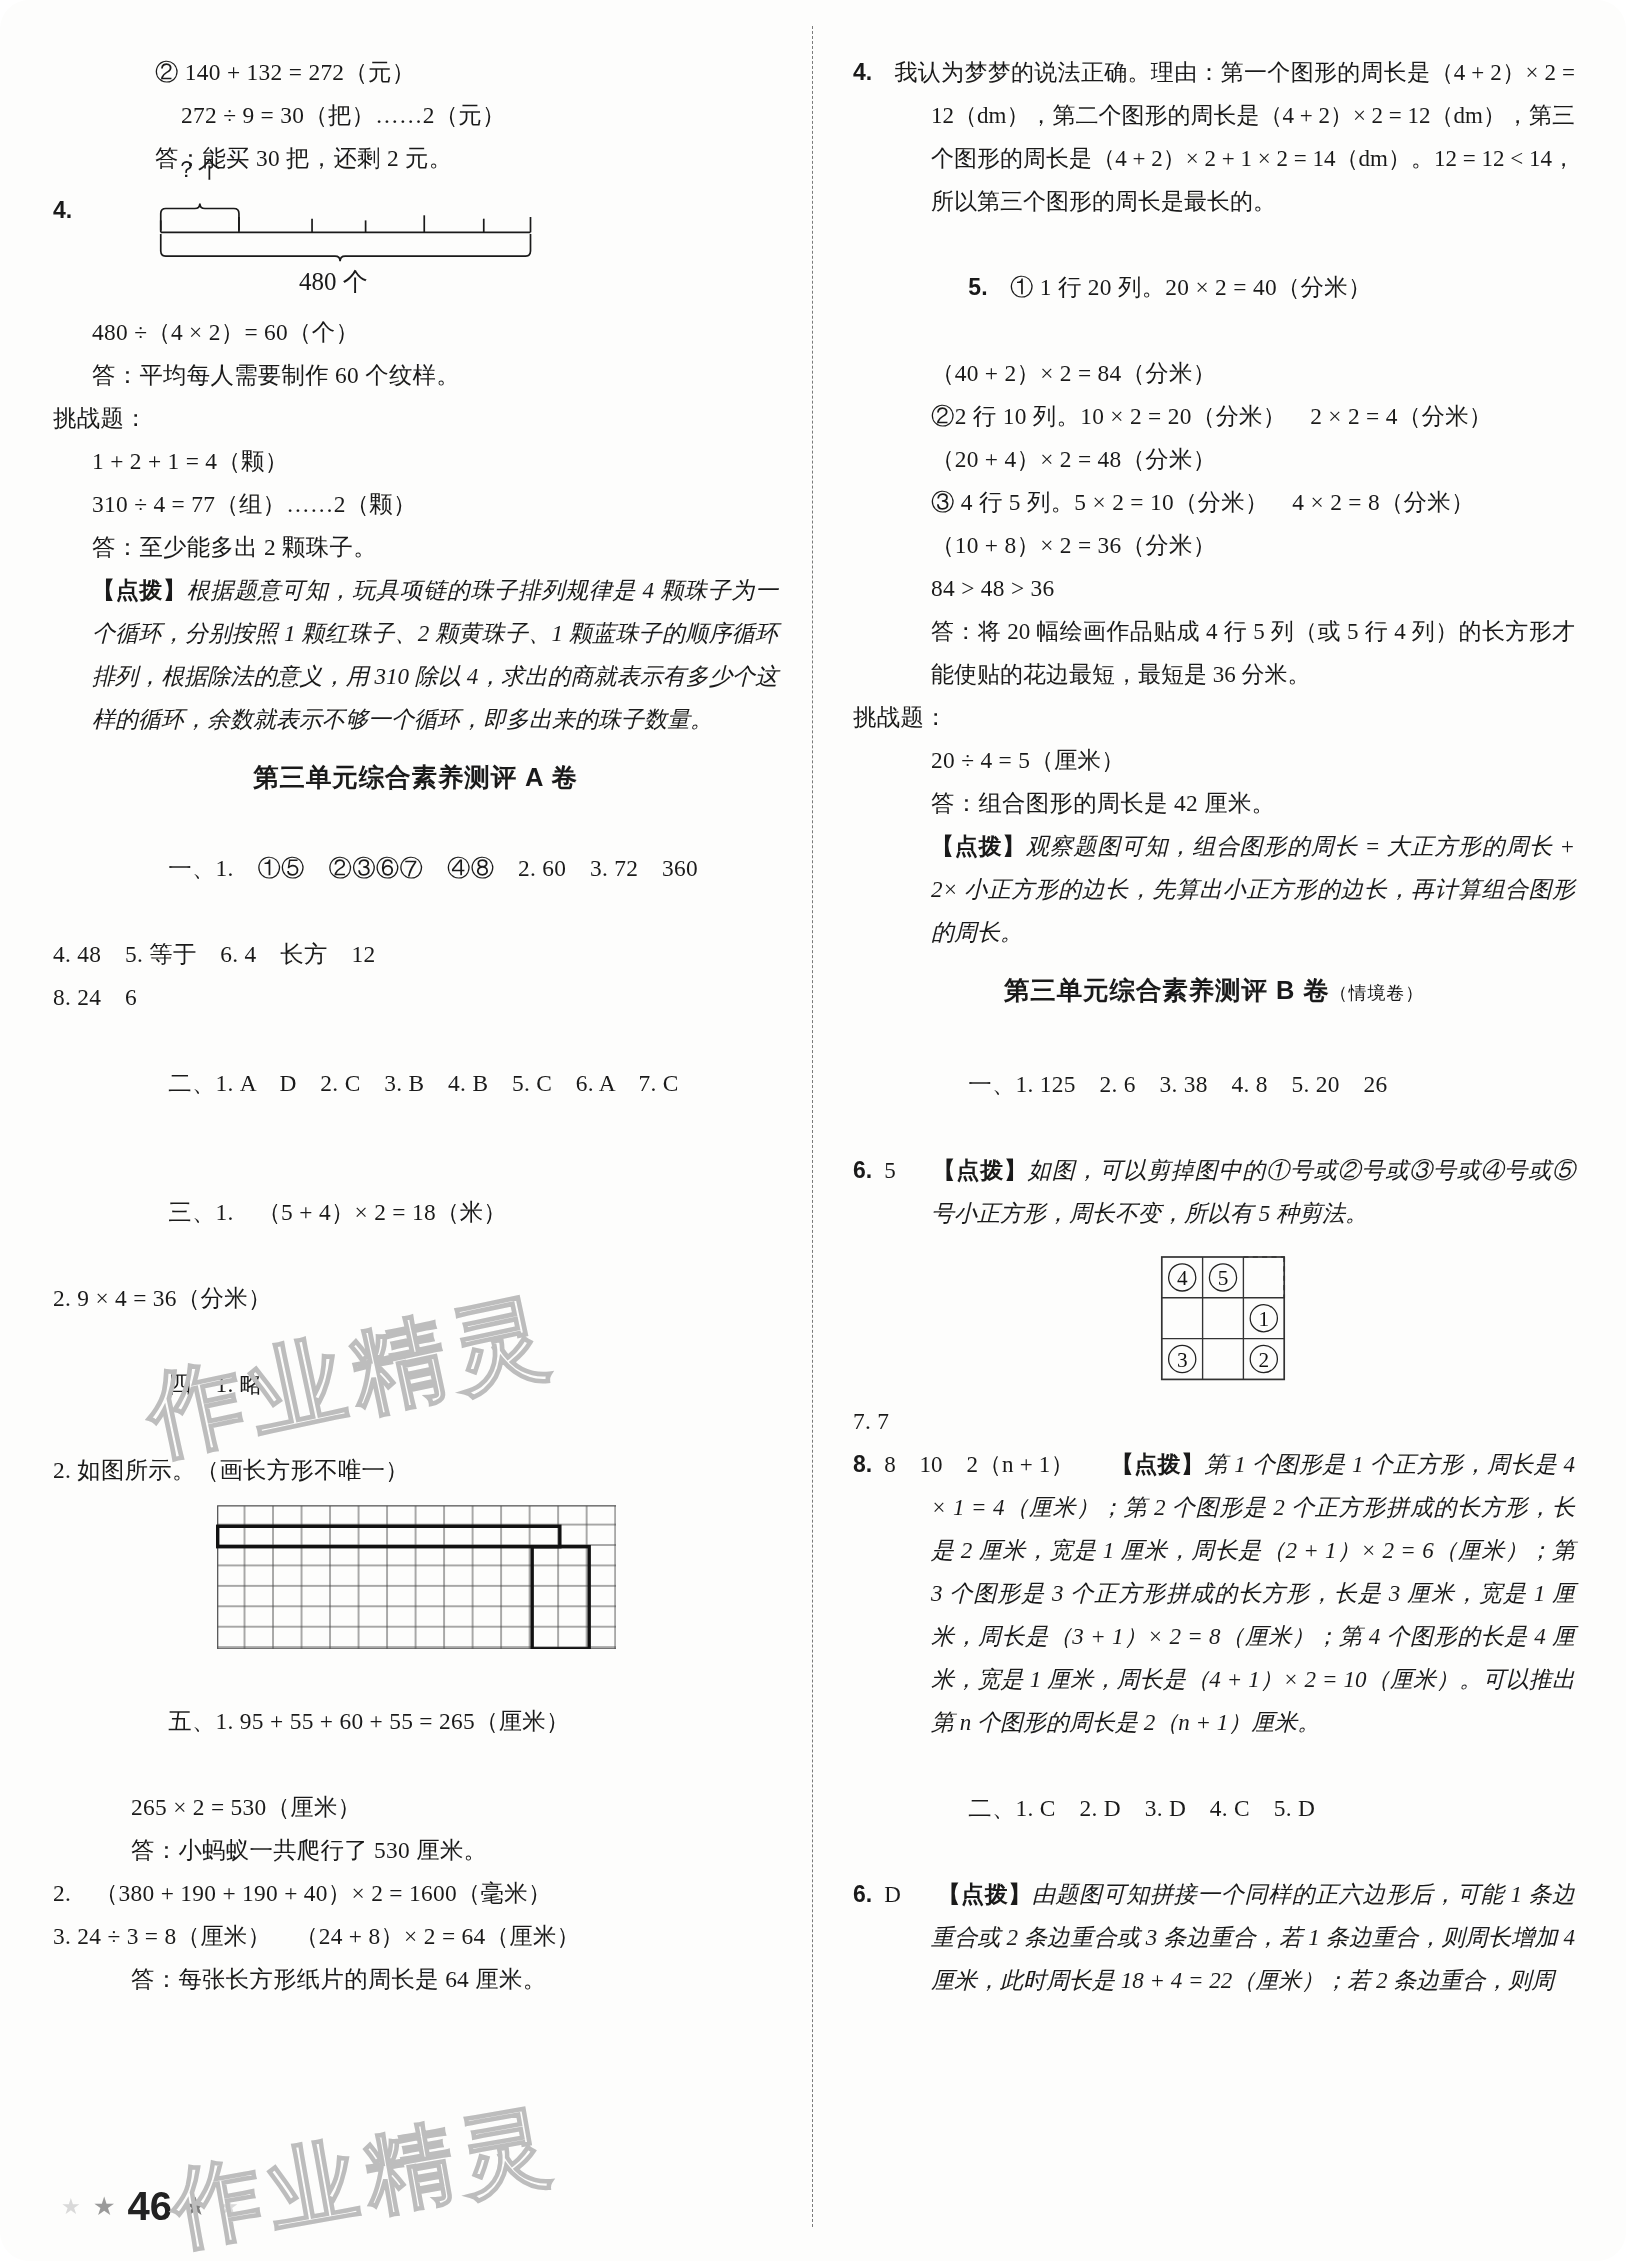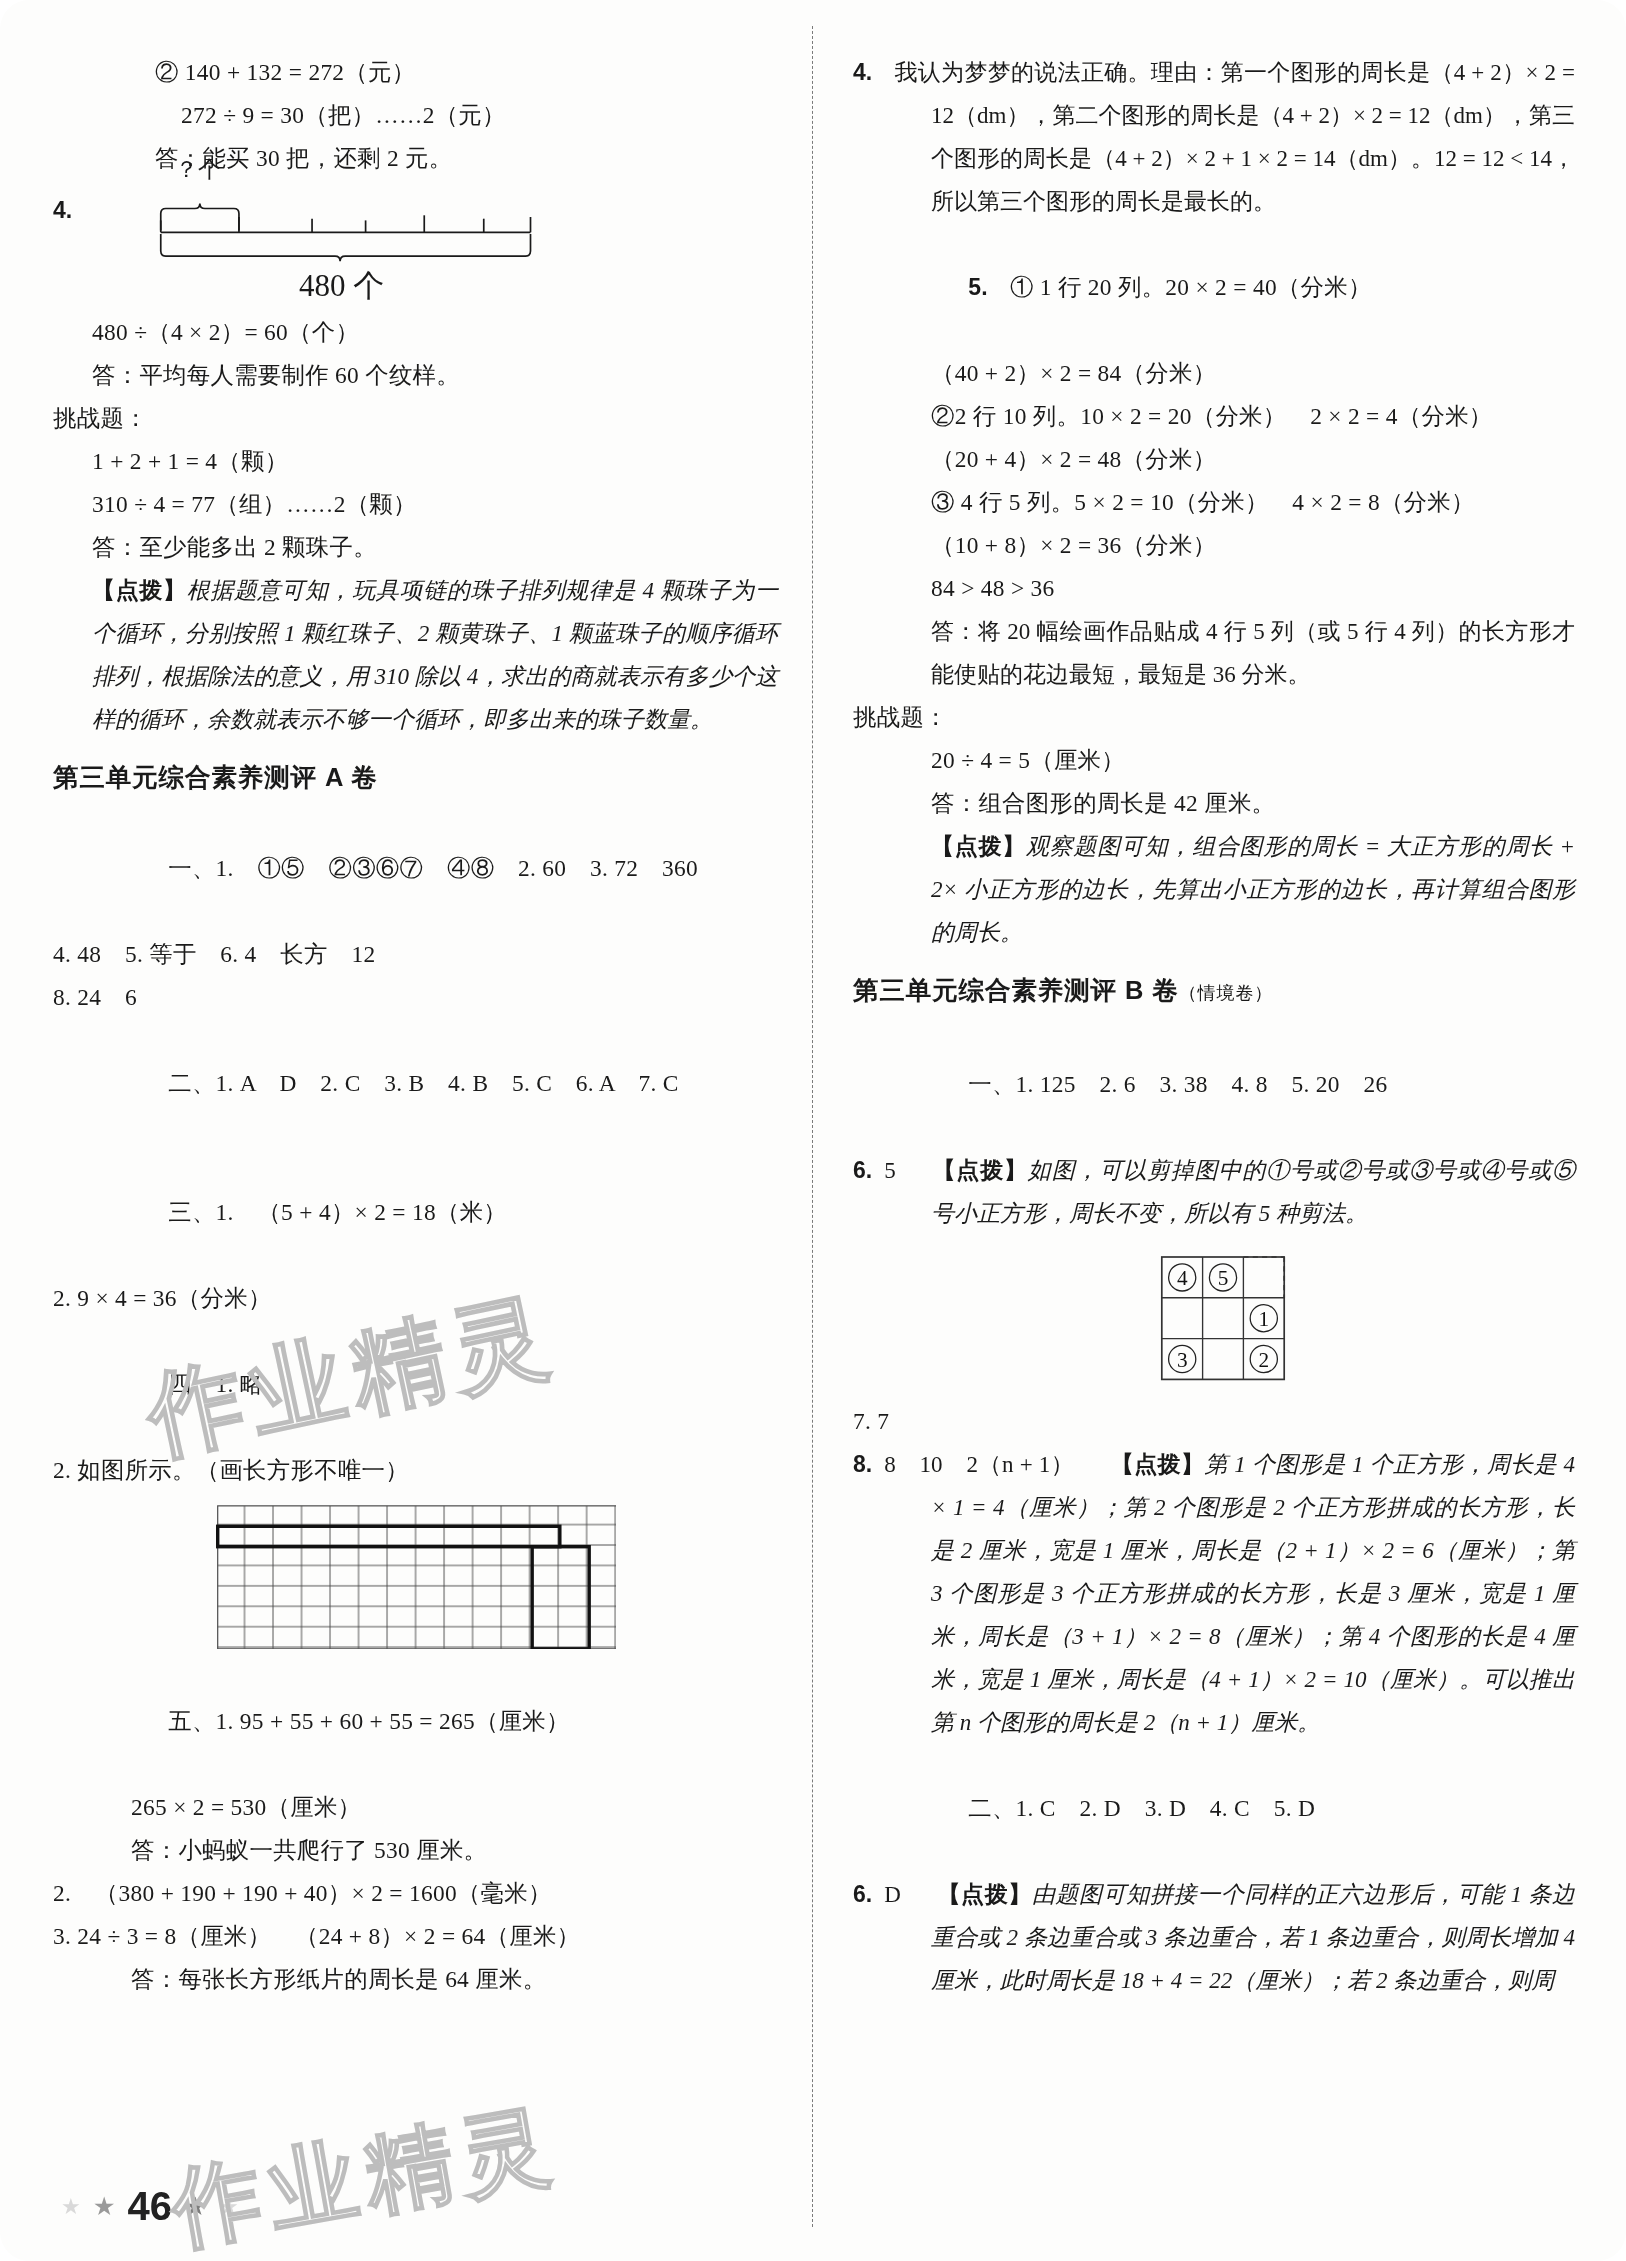--- a/index.html
+++ b/index.html
@@ -68,21 +68,21 @@
     line-height: 43px;
     text-align: justify;
     font-style: italic;
   }
   .explain-head {
     font-style: normal;
     font-weight: bold;
     font-family: "Liberation Sans", sans-serif;
   }
   .section-title {
-    text-align: left;
+    text-align: center;
     font-weight: bold;
     font-family: "Liberation Sans", sans-serif;
     font-size: 25.5px;
     line-height: 54px;
     margin-top: 8.5px;
     letter-spacing: 0.9px;
   }
   .section-title .sub {
     font-weight: normal;
     font-family: "Liberation Serif", serif;
@@ -112,21 +112,21 @@
     width: 425px;
   }
   .nl-qmark {
     position: absolute;
     left: 44px; top: -29px;
     font-size: 23px;
   }
   .nl-480 {
     position: absolute;
     left: 168px; top: 82px;
-    font-size: 31px;
+    font-size: 25px;
   }
 
   
   .gridwrap {
     margin: 12px 0 8.5px 0;
     display: flex;
     justify-content: center;
   }
   .gridbox {
     position: relative;

